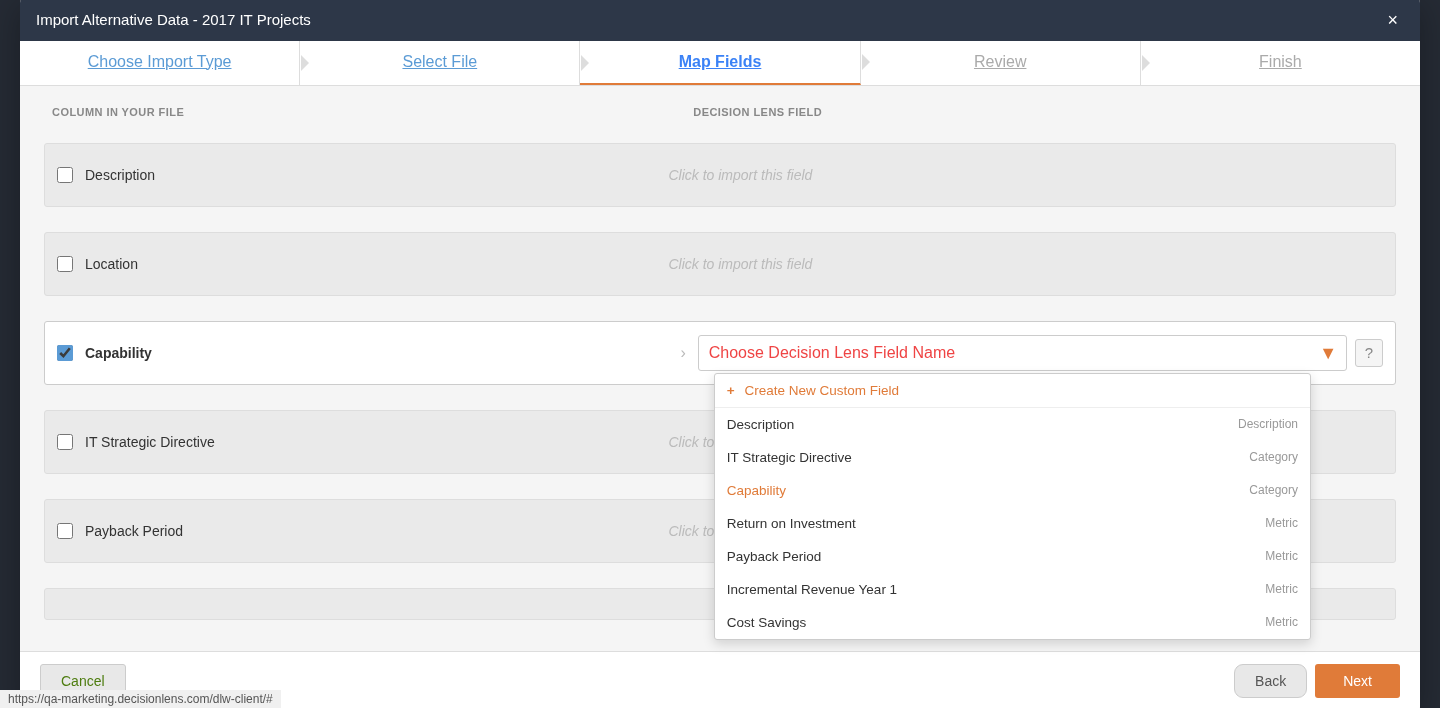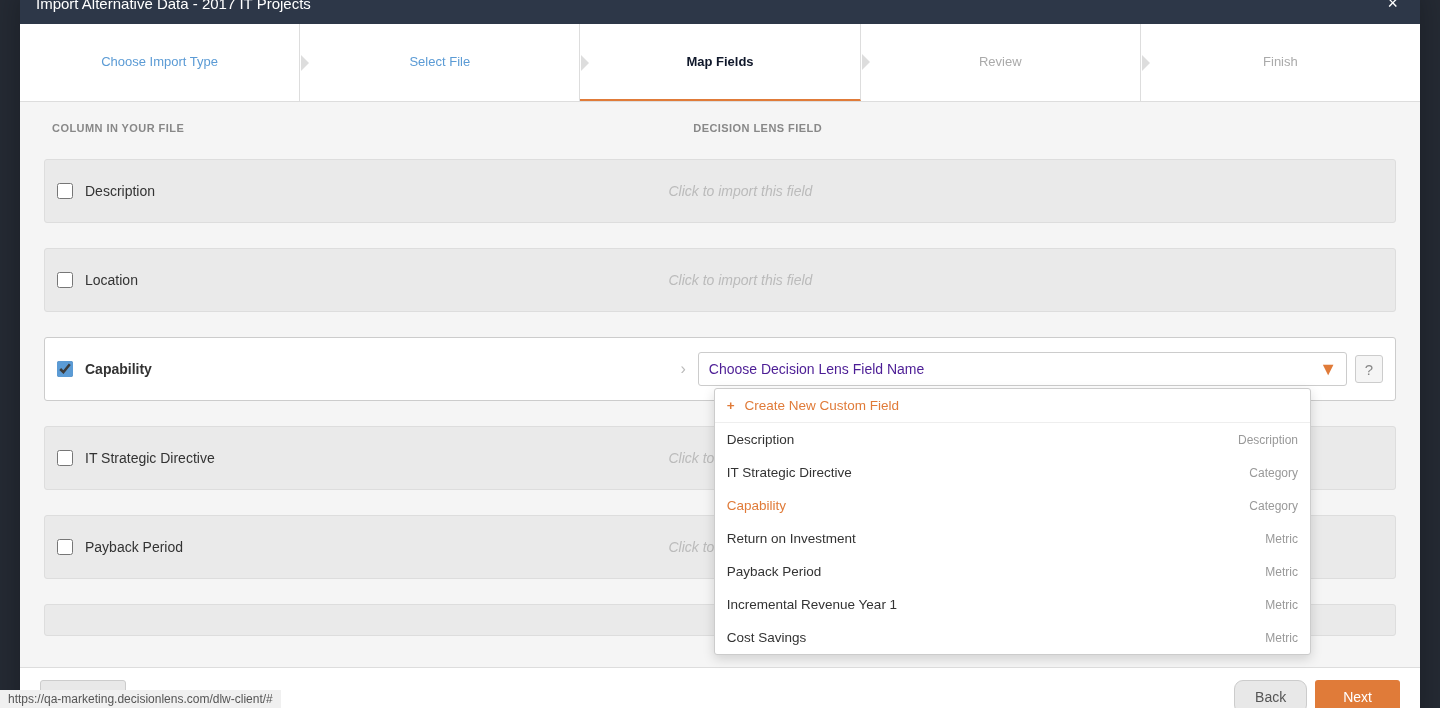--- a/index.html
+++ b/index.html
@@ -52,29 +52,30 @@
     }
     
     .stepper {
       display: flex;
       border-bottom: 1px solid #ddd;
       background: #fff;
     }
     .step {
       flex: 1;
       text-align: center;
-      padding: 30px 8px;
-      font-size: 13px;
+      padding: 12px 8px;
+      font-size: 16px;
       color: #aaa;
       border-right: 1px solid #ddd;
       position: relative;
+      text-decoration: underline;
     }
     .step:last-child { border-right: none; }
     .step.active {
-      color: #0f172a;
+      color: #3b82f6;
       font-weight: 600;
       border-bottom: 2px solid #e07b39;
     }
     .step.done { color: #5b9bd5; }
     
     .step::after {
       content: '';
       position: absolute;
       right: -10px;
       top: 50%;
@@ -337,21 +338,21 @@
         <span class="field-name">Location</span>
         <div class="field-mapping">Click to import this field</div>
       </div>
 
       <div class="field-row active-row" style="z-index:50; overflow: visible;">
         <input type="checkbox" class="field-checkbox" checked="" style="accent-color: rgb(91, 155, 213);">
         <span class="field-name bold">Capability</span>
         <span class="arrow-icon">›</span>
         <div class="dropdown-wrapper">
           <div style="flex:1; position:relative;">
-            <div class="dropdown-select" style="display:flex; align-items:center; color:#4c1d95; background:#fff; border:1px solid #ccc; border-radius:3px; padding:8px 36px 8px 10px; font-size:14px; cursor:pointer;">
+            <div class="dropdown-select" style="display:flex; align-items:center; color:#ef4444; background:#fff; border:1px solid #ccc; border-radius:3px; padding:8px 36px 8px 10px; font-size:16px; cursor:pointer;">
               <span>Choose Decision Lens Field Name</span>
             </div>
             <span class="dropdown-chevron" style="color:#e07b39; position:absolute; right:10px; top:50%; transform:translateY(-50%); pointer-events:none; font-size:18px;">▼</span>
 
             <div class="dropdown-menu">
               <div class="dropdown-menu-item create-new divider-below">
                 <span>
                   <span class="plus-icon">+</span>
                   <span>Create New Custom Field</span>
                 </span>

